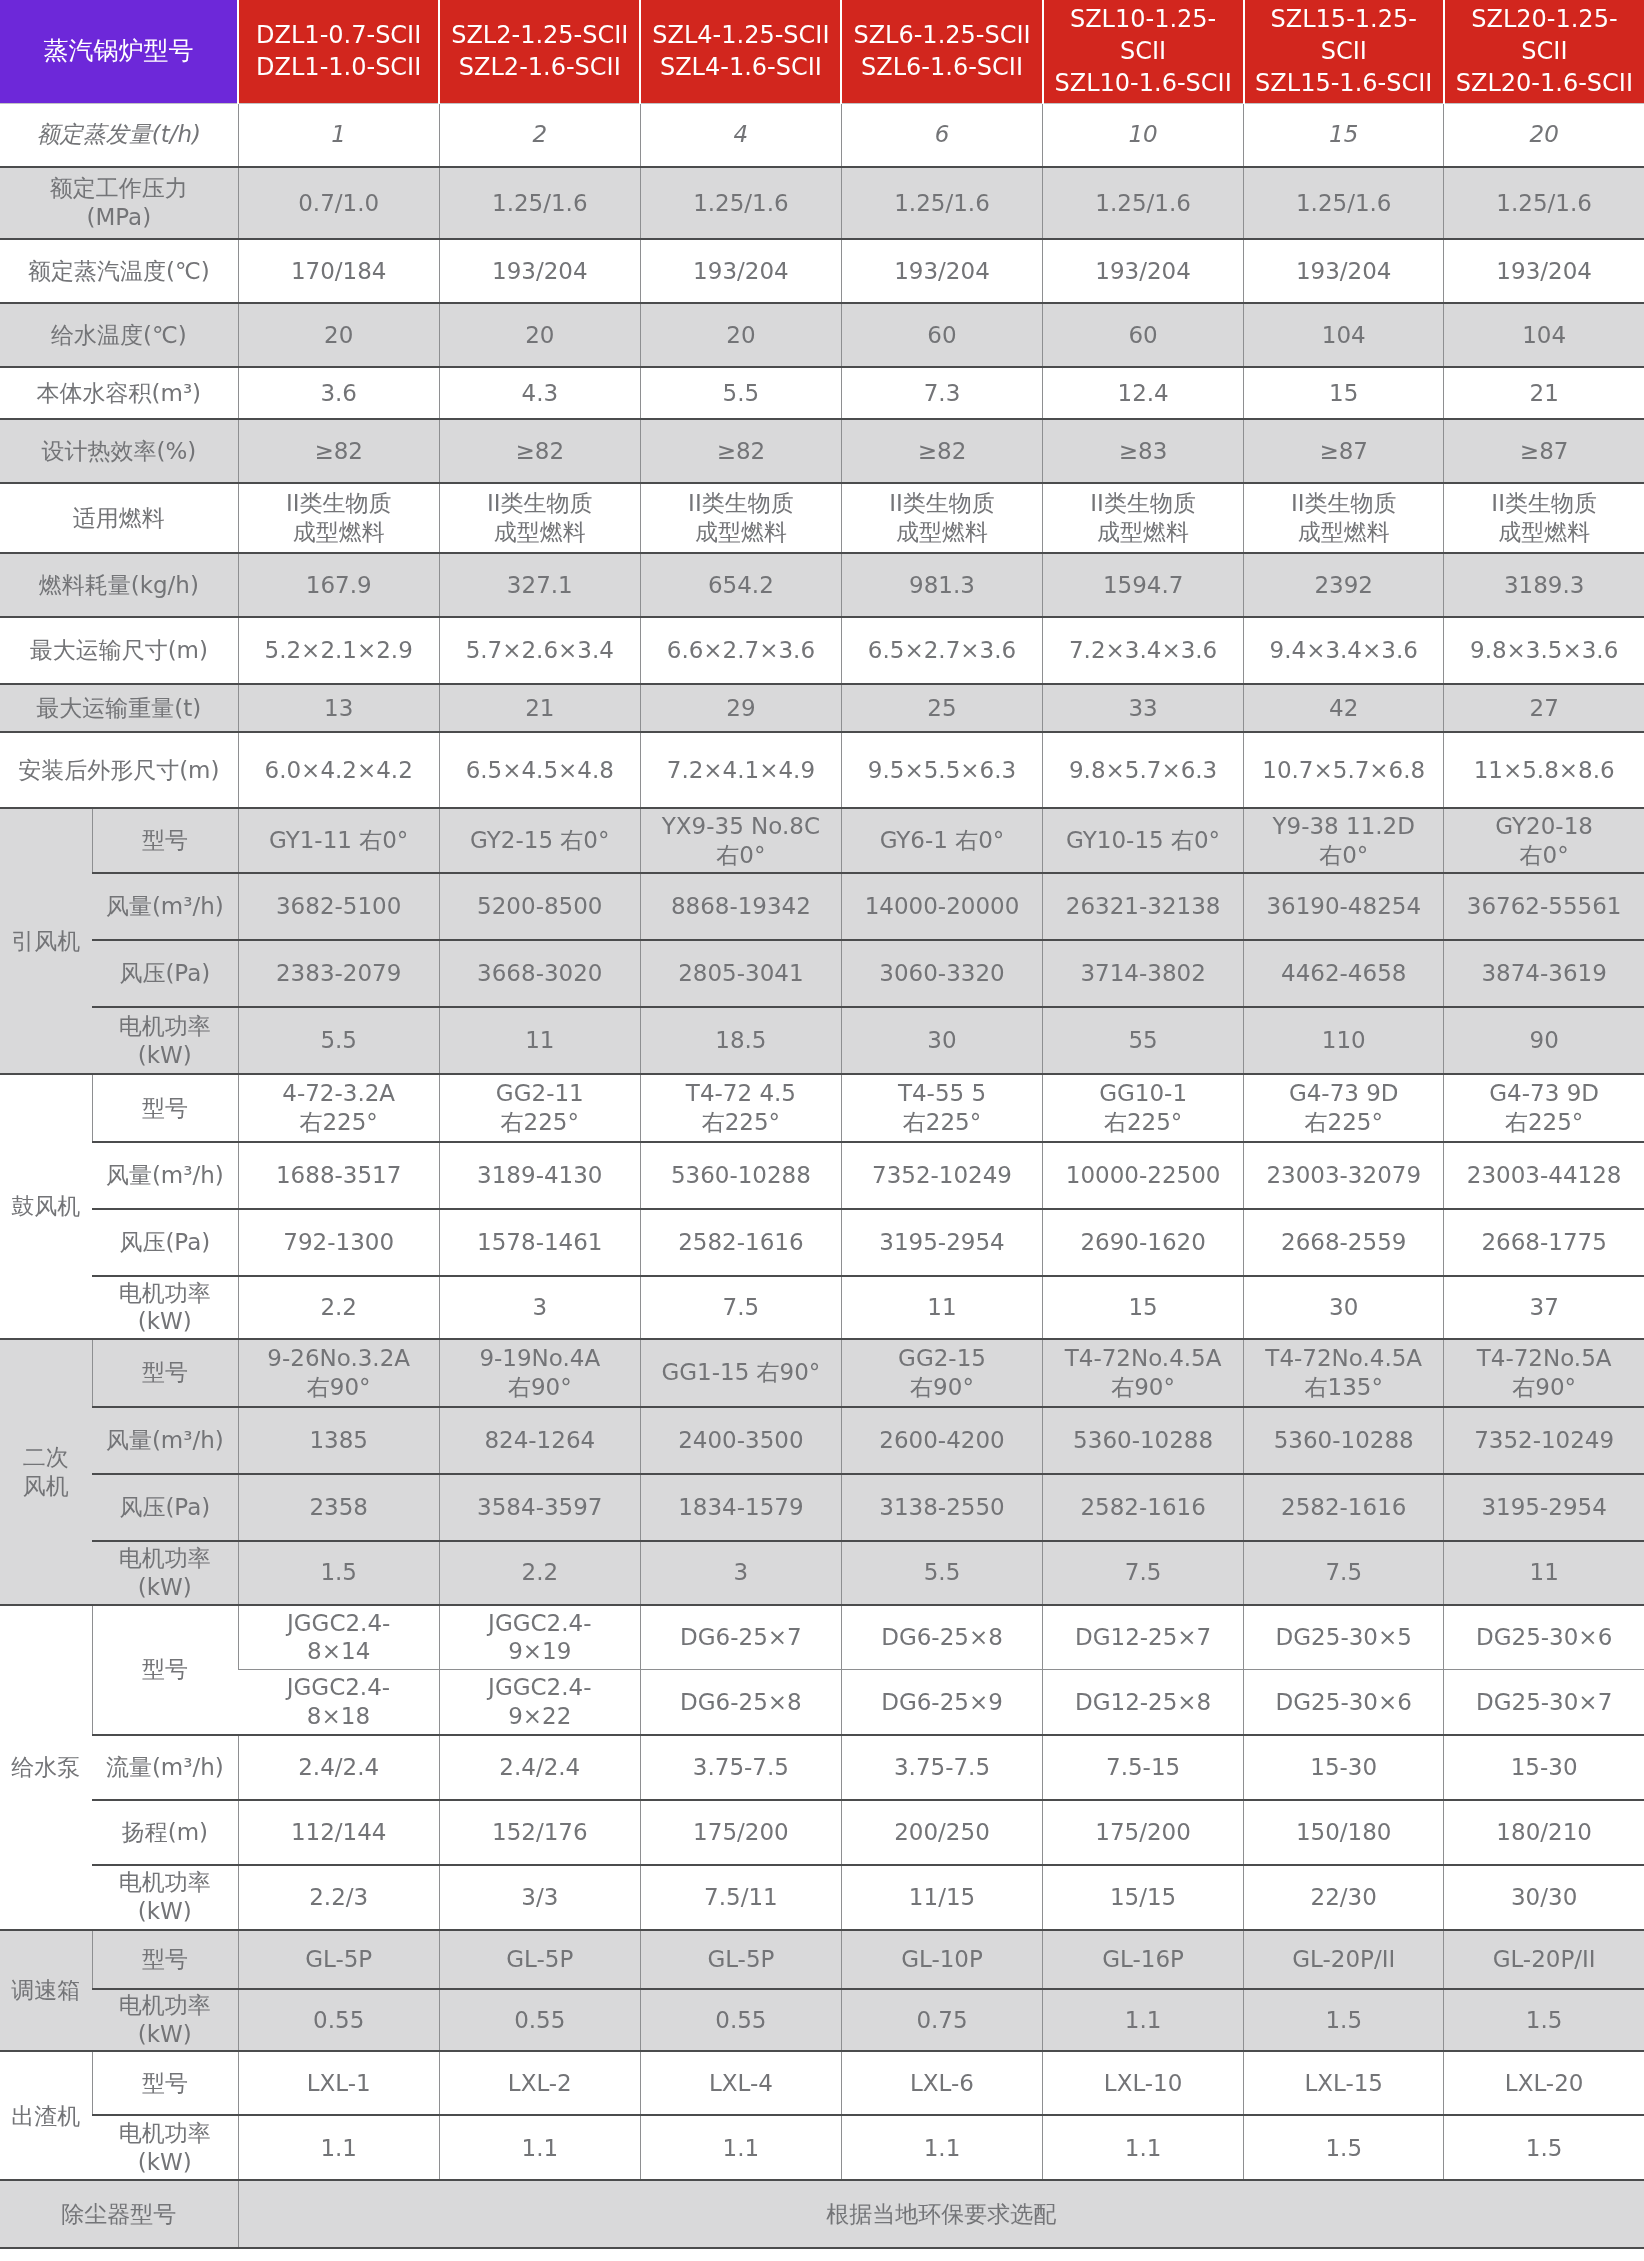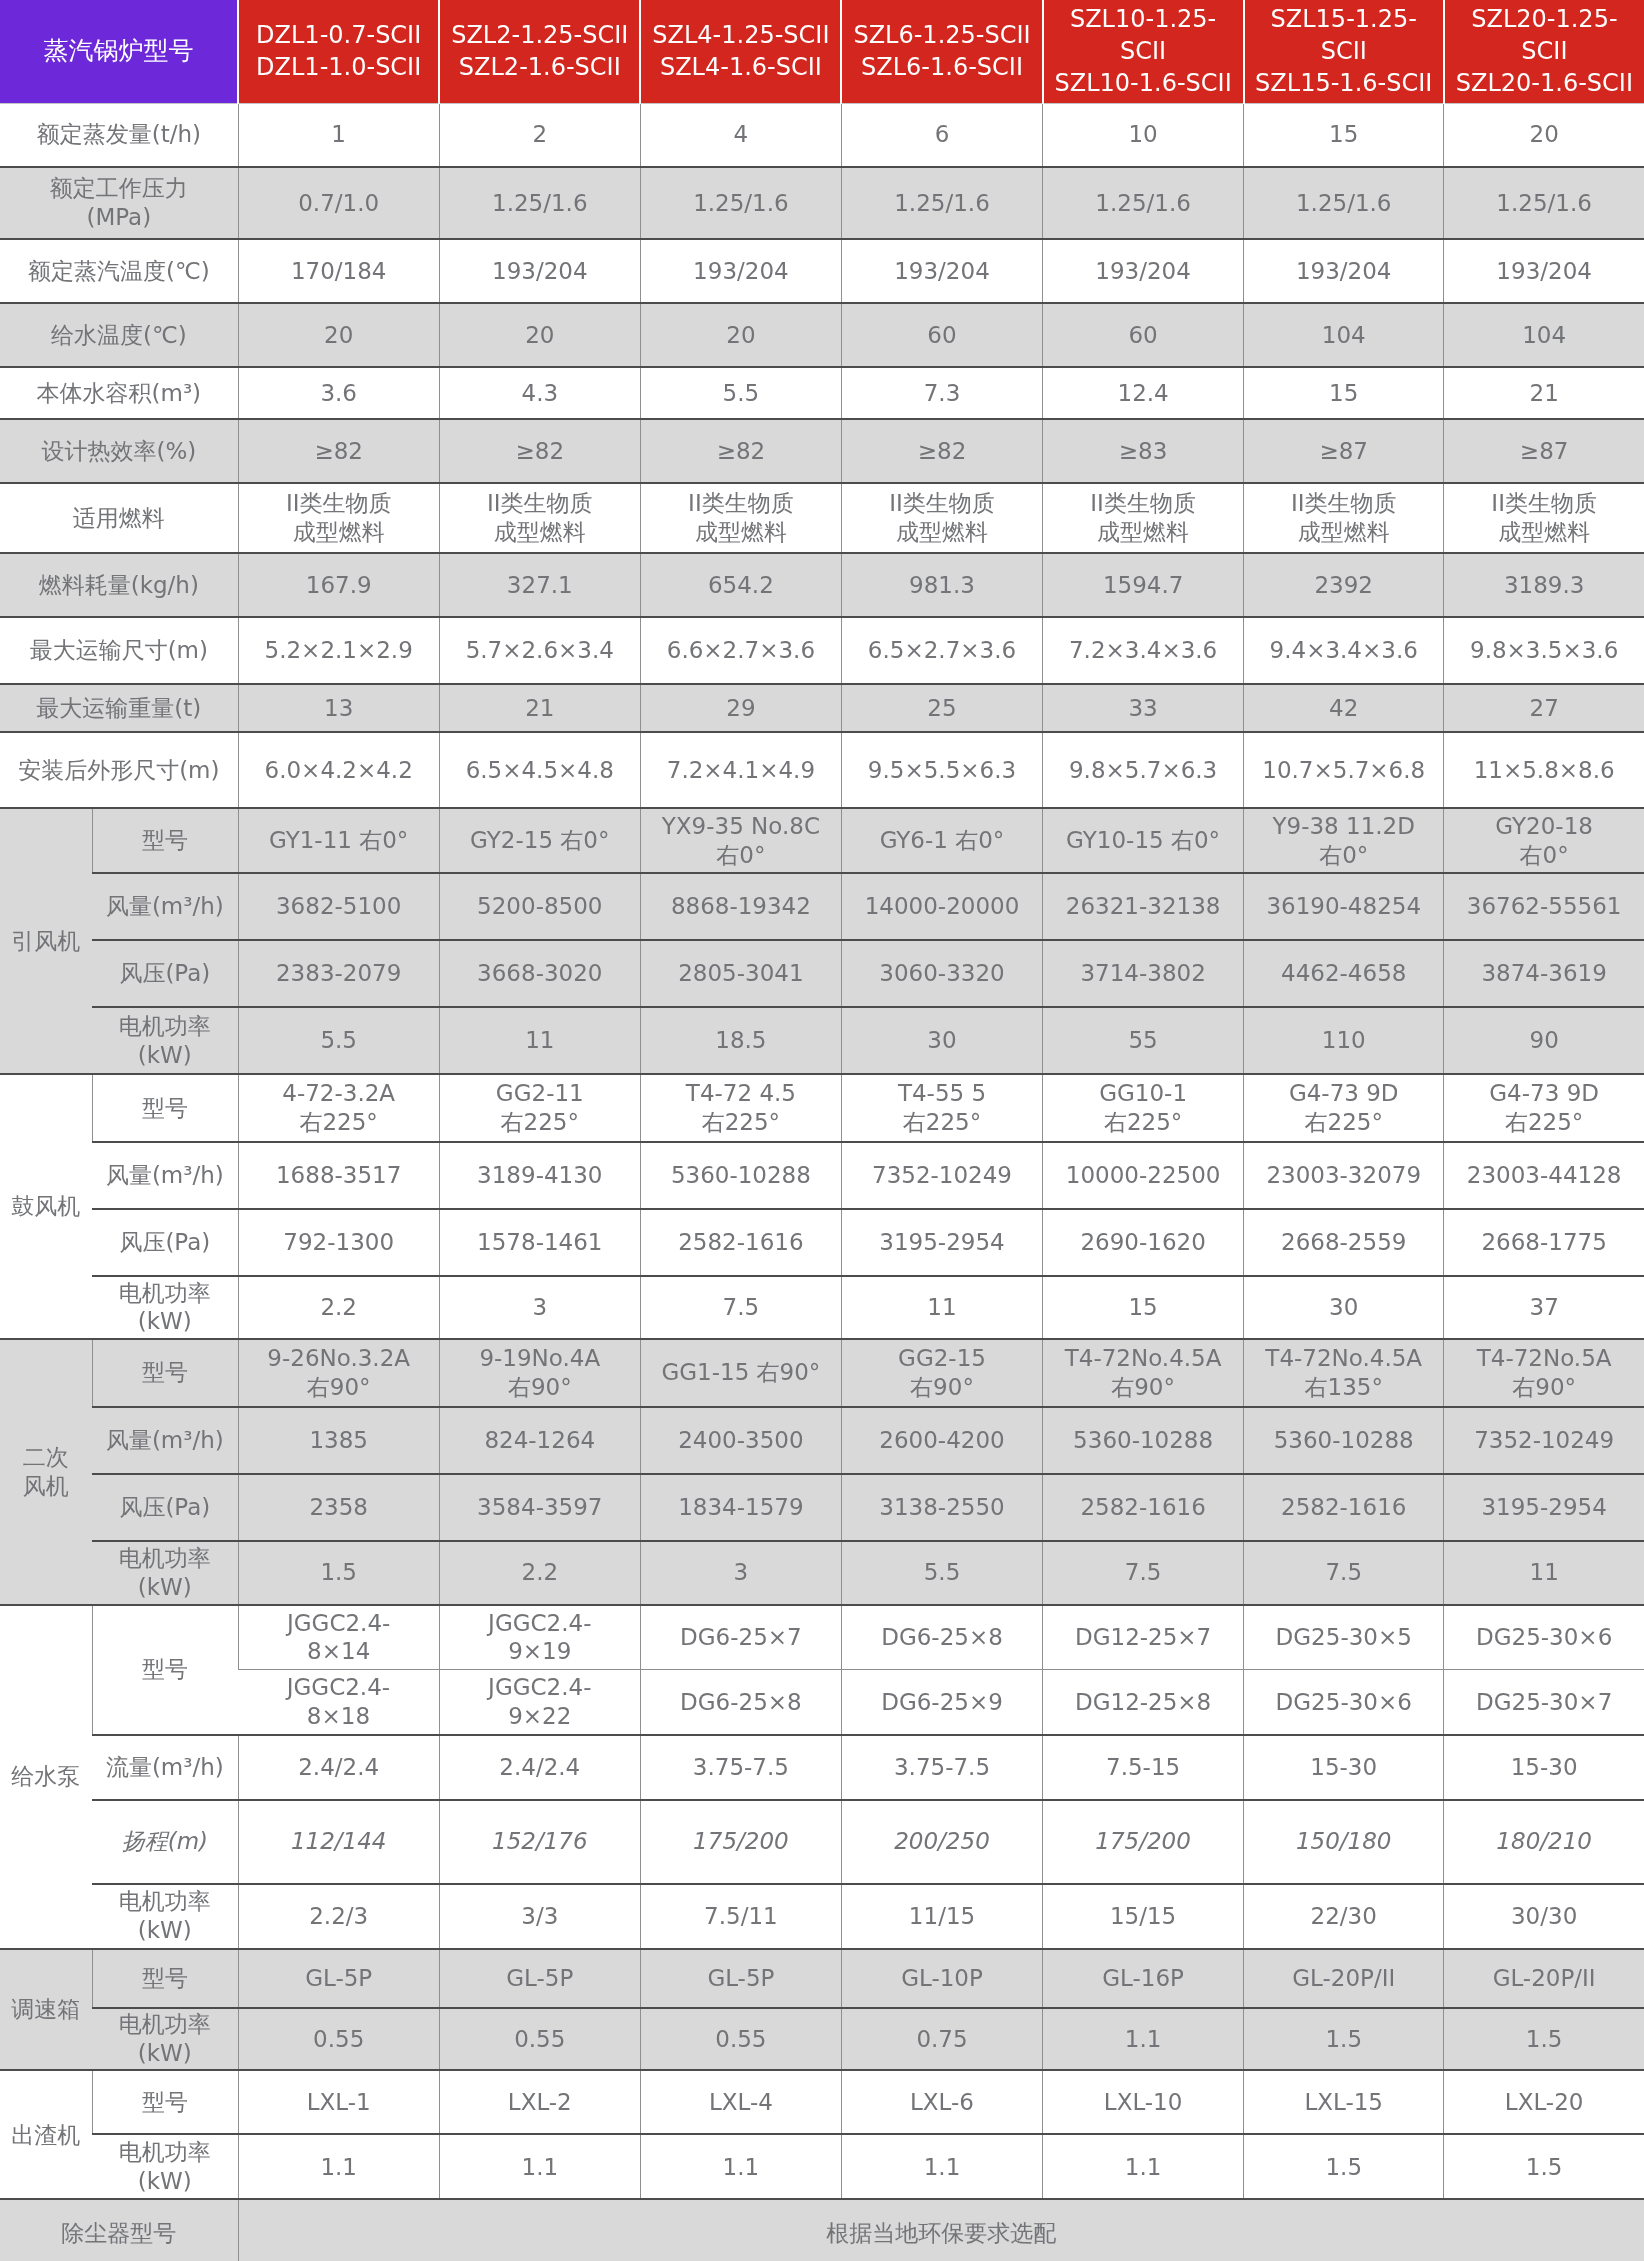--- a/index.html
+++ b/index.html
@@ -62,21 +62,21 @@
 SZL4-1.6-SCII</td>
           <td class="model">SZL6-1.25-SCII
 SZL6-1.6-SCII</td>
           <td class="model">SZL10-1.25-SCII
 SZL10-1.6-SCII</td>
           <td class="model">SZL15-1.25-SCII
 SZL15-1.6-SCII</td>
           <td class="model">SZL20-1.25-SCII
 SZL20-1.6-SCII</td>
         </tr>
-        <tr class=" first" style="height: 64px;">
+        <tr class=" first" style="height: 64px; font-style: italic;">
           <td class="label" colspan="2">额定蒸发量(t/h)</td>
           <td class="val">1</td>
           <td class="val">2</td>
           <td class="val">4</td>
           <td class="val">6</td>
           <td class="val">10</td>
           <td class="val">15</td>
           <td class="val">20</td>
         </tr>
         <tr class="shade" style="height: 72px;">
@@ -357,21 +357,21 @@
         <tr class="" style="height: 65px;">
           <td class="sub">流量(m³/h)</td>
           <td class="val">2.4/2.4</td>
           <td class="val">2.4/2.4</td>
           <td class="val">3.75-7.5</td>
           <td class="val">3.75-7.5</td>
           <td class="val">7.5-15</td>
           <td class="val">15-30</td>
           <td class="val">15-30</td>
         </tr>
-        <tr class="" style="height: 84px; font-style: italic;">
+        <tr class="" style="height: 65px;">
           <td class="sub">扬程(m)</td>
           <td class="val">112/144</td>
           <td class="val">152/176</td>
           <td class="val">175/200</td>
           <td class="val">200/250</td>
           <td class="val">175/200</td>
           <td class="val">150/180</td>
           <td class="val">180/210</td>
         </tr>
         <tr class="" style="height: 65px;">

